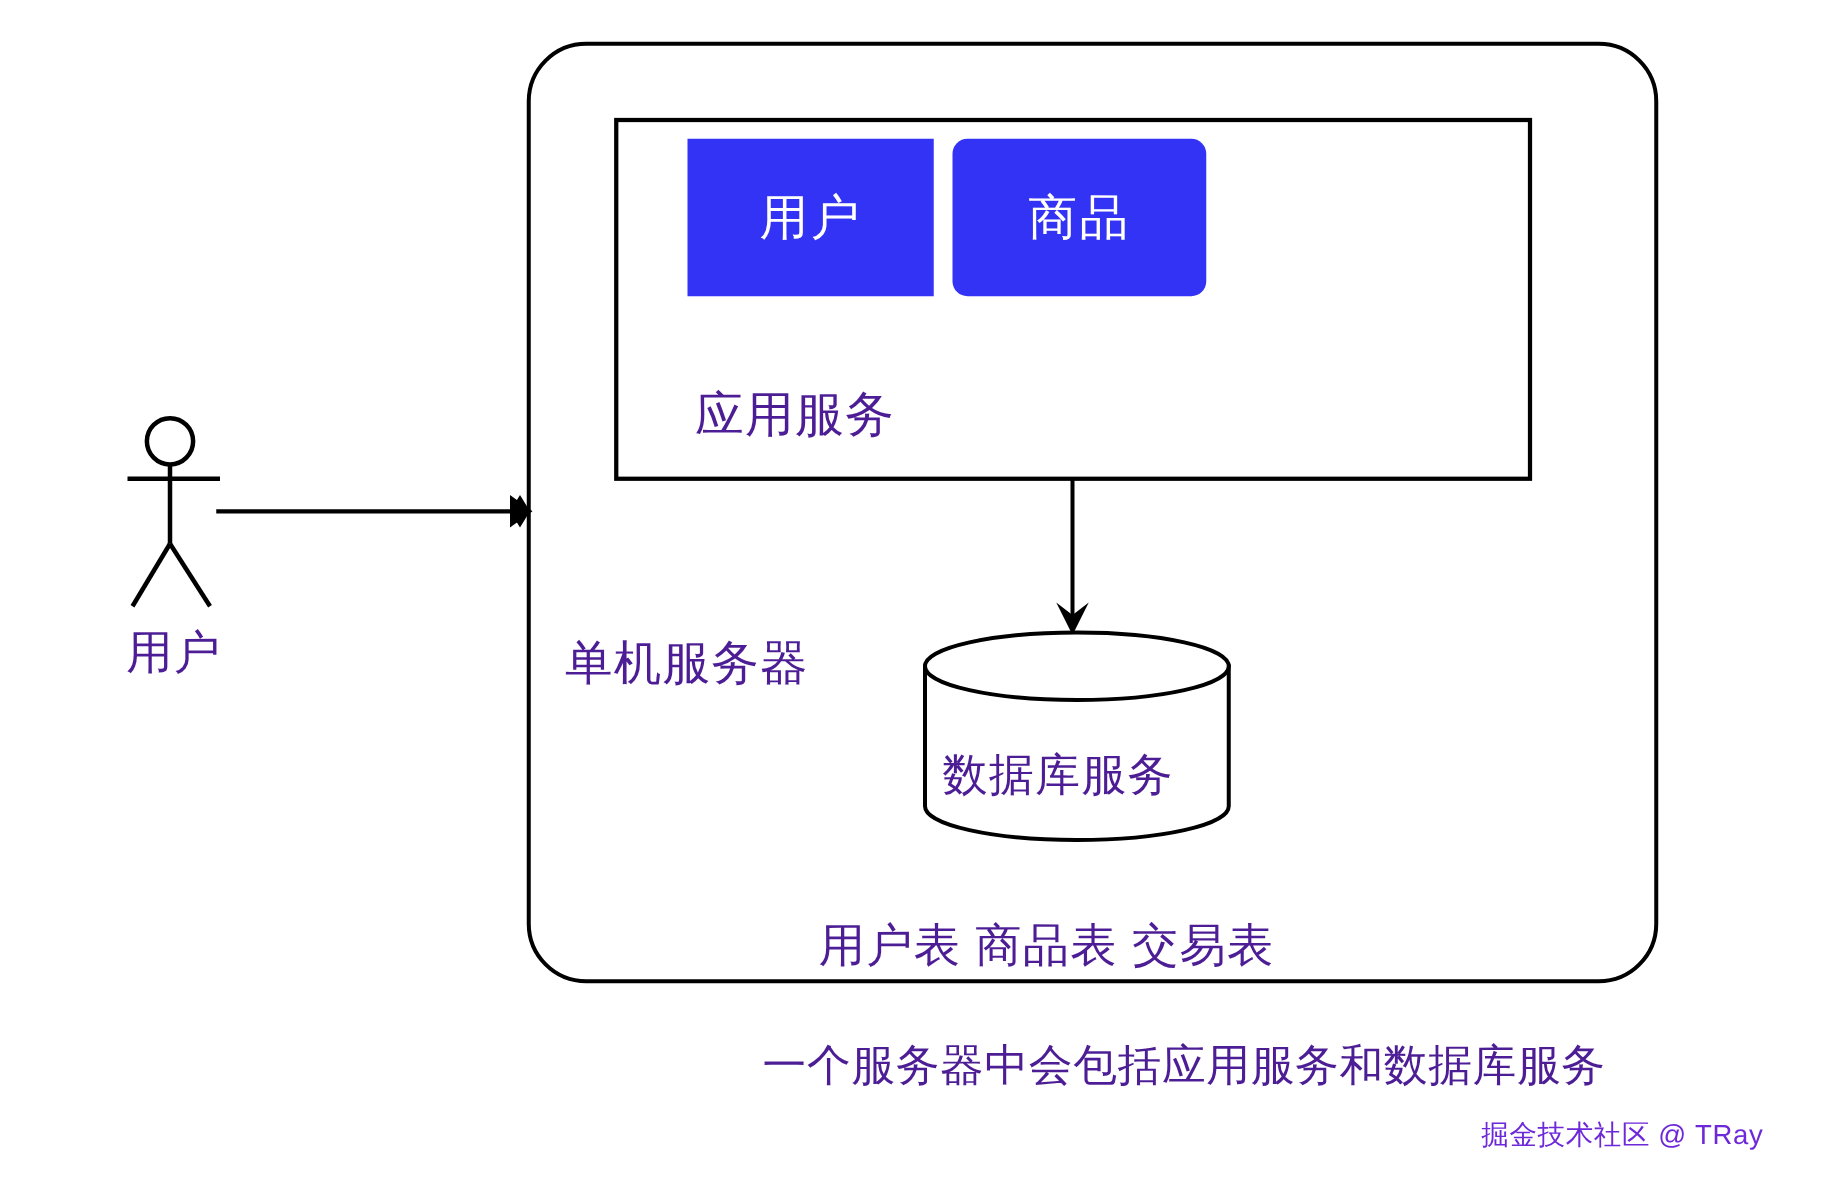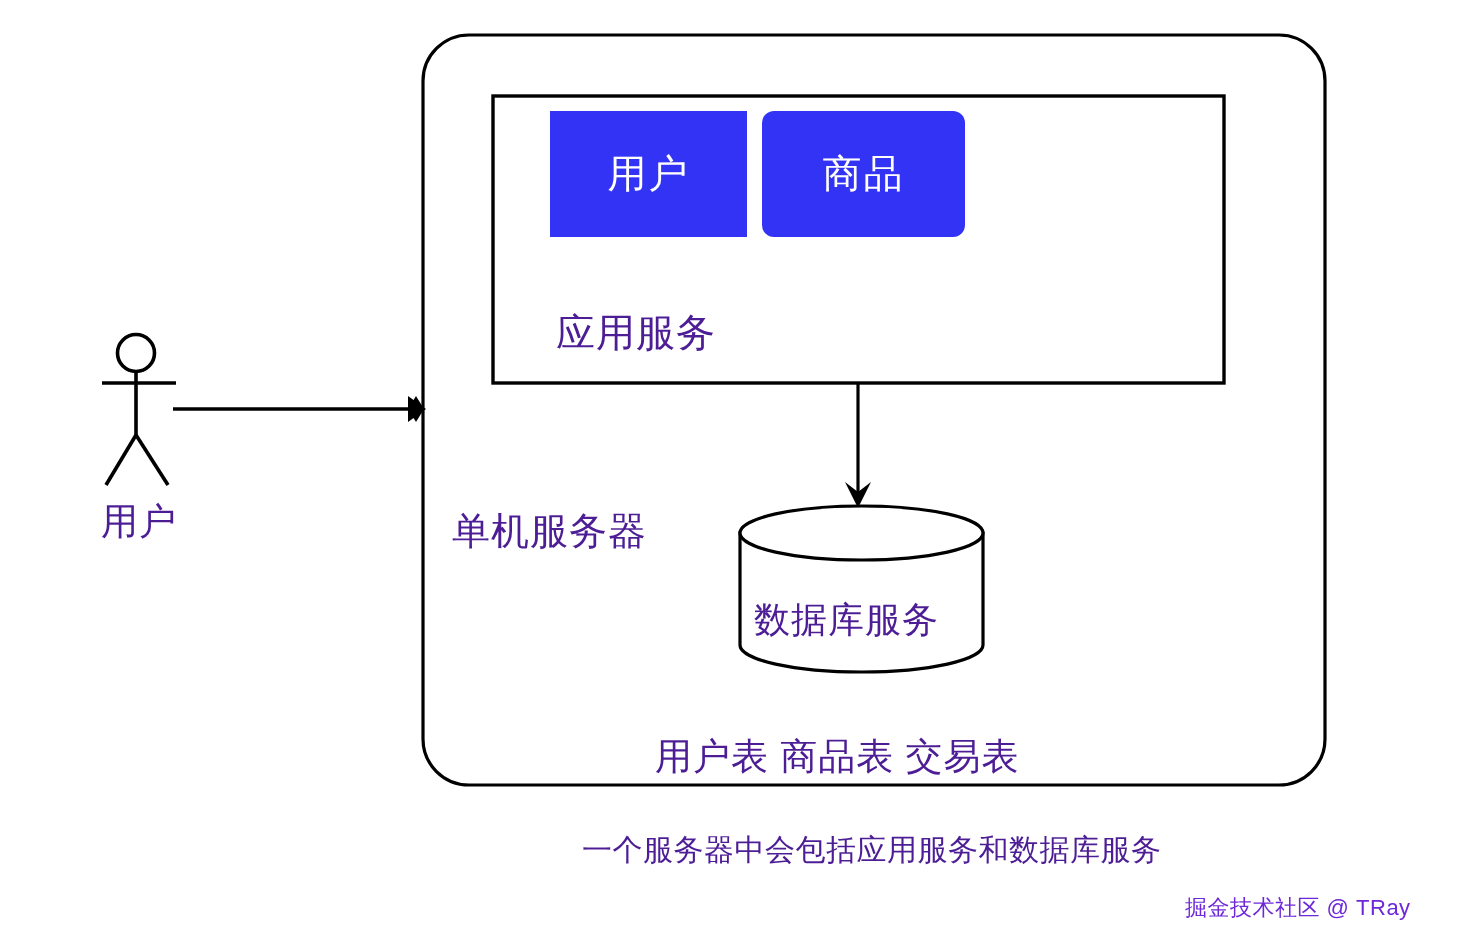--- a/index.html
+++ b/index.html
@@ -73,23 +73,23 @@
     letter-spacing: 1px;
     margin-top: 24px;
   }
   #actor-label {
     left: 101px;
     top: 503px;
     font-size: 37px;
     letter-spacing: 1px;
   }
   #caption {
-    left: 582px;
+    left: 610px;
     top: 835px;
-    font-size: 30px;
+    font-size: 35px;
     letter-spacing: 0.5px;
   }
   #watermark {
     left: 1185px;
     top: 897px;
     font-size: 22px;
     color: #6d28d9;
     letter-spacing: 0.5px;
   }
 </style>

